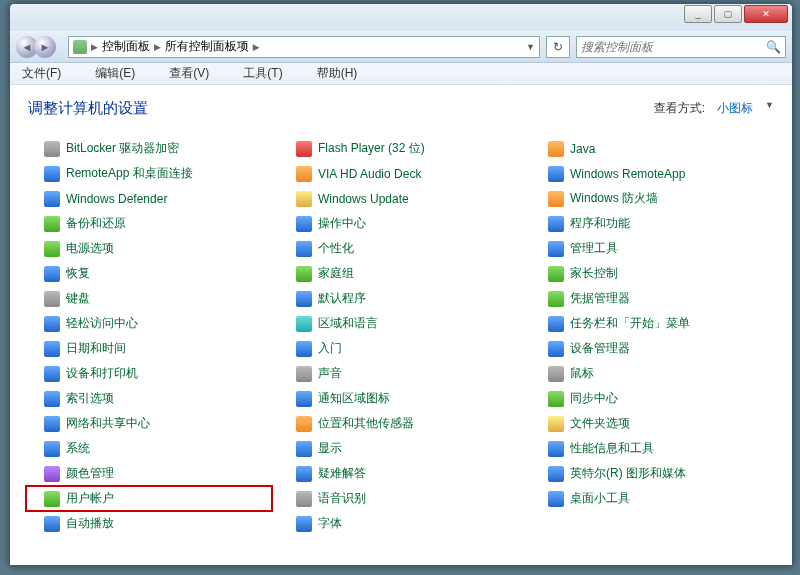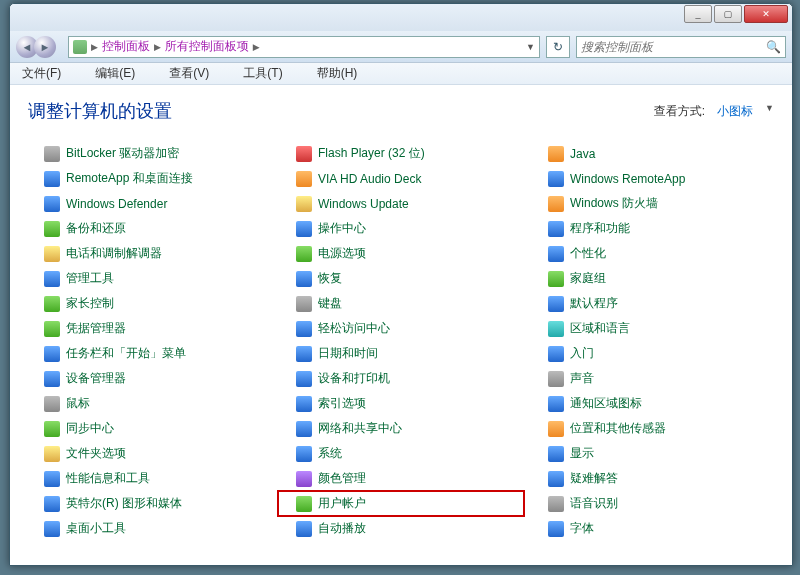--- a/index.html
+++ b/index.html
@@ -10,31 +10,31 @@
 .win-btn { width: 28px; height: 18px; border: 1px solid #888; border-radius: 2px; font-size: 9px; display: flex; align-items: center; justify-content: center; color: #444; cursor: pointer; }
 .win-min { background: linear-gradient(#f8f8f8,#d8d8d8); }
 .win-max { background: linear-gradient(#f8f8f8,#d8d8d8); }
 .win-close { width: 44px; background: linear-gradient(#e88,#c33); color: #fff; border-color: #933; }
 .addrbar-row { height: 32px; background: linear-gradient(#e8f0f8,#d0e0f0); display: flex; align-items: center; padding: 0 6px; gap: 6px; border-bottom: 1px solid #b8c8d8; }
 .nav-back { width: 46px; height: 28px; display: flex; align-items: center; }
 .nav-circle { width: 22px; height: 22px; border-radius: 50%; background: radial-gradient(circle at 35% 30%, #fff, #aac 60%, #88a); margin-right: -4px; display:flex; align-items:center; justify-content:center; font-size:11px; color:#567; }
 .addrbar { flex: 1; height: 22px; background: #fff; border: 1px solid #8aa; display: flex; align-items: center; font-size: 12px; padding: 0 4px; gap: 4px; }
 .addr-icon { width: 14px; height: 14px; background: linear-gradient(#8c8,#6a6); border-radius: 2px; }
 .addr-sep { color: #666; font-size: 9px; }
-.addrbar span.txt { color: #a21caf; }
+.addrbar span.txt { color: #000000; }
 .addr-drop { margin-left: auto; color: #555; font-size: 9px; }
 .refresh-btn { width: 24px; height: 22px; background: #fff; border: 1px solid #8aa; display:flex; align-items:center; justify-content:center; color:#356; font-size:12px; }
 .searchbox { width: 210px; height: 22px; background: #fff; border: 1px solid #8aa; display: flex; align-items: center; padding: 0 4px; gap: 22px; }
 .searchbox input { border: none; outline: none; flex: 1; font-size: 12px; color: #888; font-style: italic; background: transparent; }
 .search-icon { color: #48a; font-size: 12px; }
 .menubar { height: 22px; background: linear-gradient(#f4f8fc,#e8f0f8); display: flex; align-items: center; padding: 0 4px; gap: 18px; font-size: 12px; border-bottom: 1px solid #d0dce8; }
 .menu-item { padding: 2px 8px; color: #333; cursor: pointer; }
 .content { flex: 1; background: #fff; padding: 14px 18px 4px 18px; overflow: hidden; position: relative; }
 .header-row { display: flex; justify-content: space-between; align-items: center; margin-bottom: 20px; }
-.page-title { font-size: 18px; color: #003399; font-weight: normal; }
+.page-title { font-size: 15px; color: #003399; font-weight: normal; }
 .viewby { font-size: 12px; color: #333; display: flex; align-items: flex-start; gap: 12px; }
 .viewby-link { color: #0066cc; }
 .viewby-arrow { color: #555; font-size: 9px; }
 .grid { display: grid; grid-template-columns: repeat(3, 1fr); column-gap: 10px; row-gap: 4px; }
 .item { display: flex; align-items: center; gap: 6px; font-size: 12px; color: #006633; padding: 1px 16px; cursor: pointer; height: 21px; }
 .item .icon { width: 16px; height: 16px; flex-shrink: 0; border-radius: 2px; display:flex; align-items:center; justify-content:center; font-size:10px; color:#fff; }
 .highlight { outline: 2px solid #cc0000; outline-offset: 1px; }
 
 .ic-blue { background: linear-gradient(#6af,#26c); }
 .ic-green { background: linear-gradient(#8d6,#4a2); }
@@ -140,24 +140,20 @@
         </div>
         <div class="item">
           <div class="icon ic-blue"></div>
           <span>操作中心</span>
         </div>
         <div class="item">
           <div class="icon ic-blue"></div>
           <span>程序和功能</span>
         </div>
         <div class="item">
-          <div class="icon ic-yellow"></div>
-          <span>电话和调制解调器</span>
-        </div>
-        <div class="item">
           <div class="icon ic-green"></div>
           <span>电源选项</span>
         </div>
         <div class="item">
           <div class="icon ic-blue"></div>
           <span>个性化</span>
         </div>
         <div class="item">
           <div class="icon ic-blue"></div>
           <span>管理工具</span>

